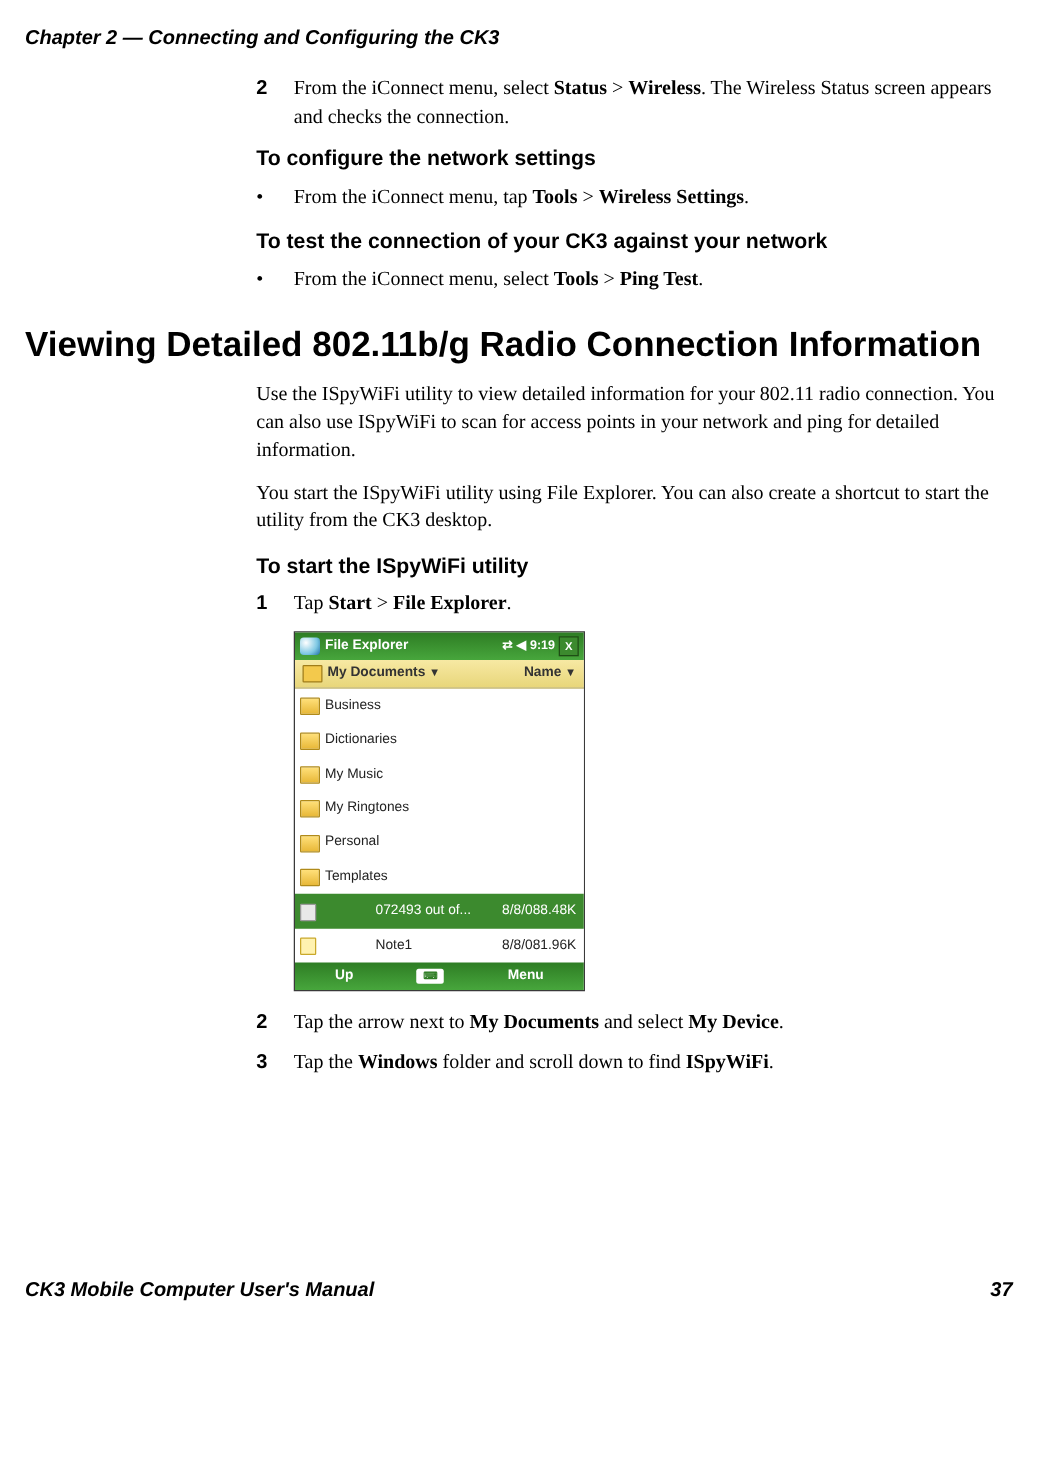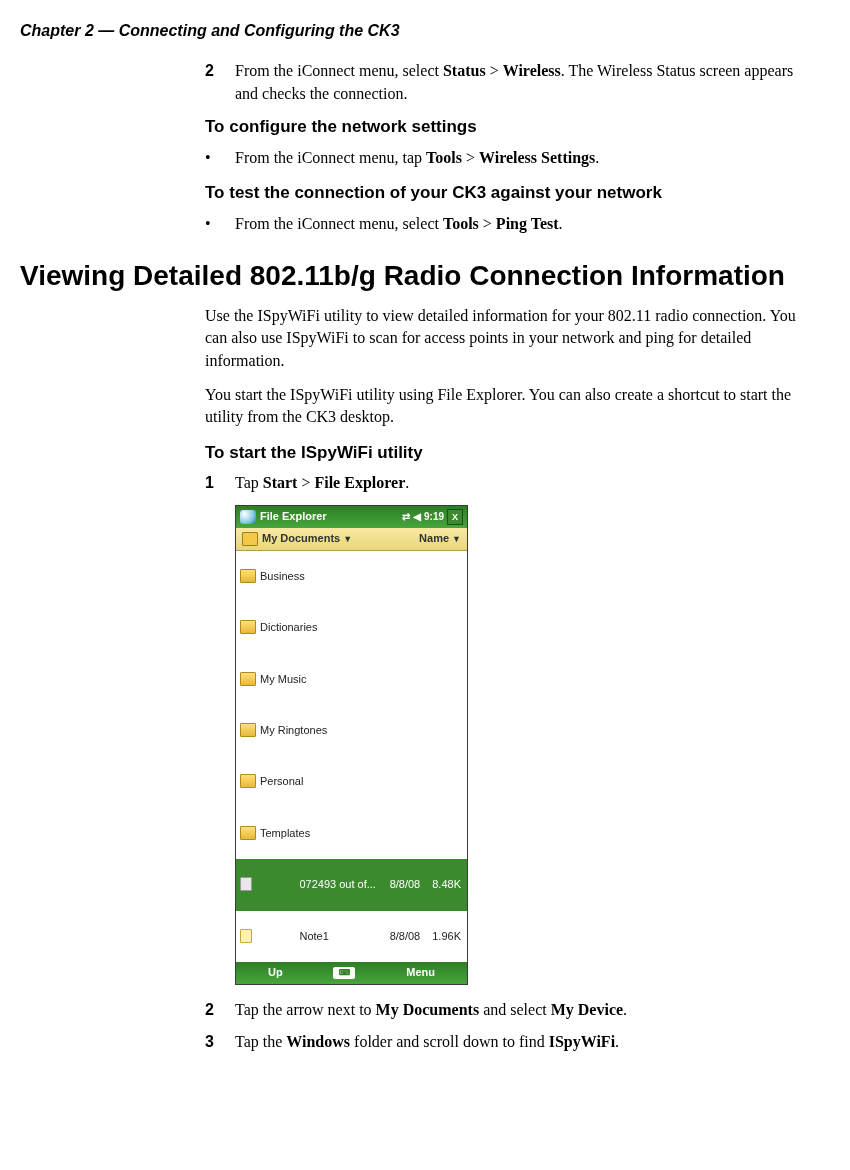--- a/index.html
+++ b/index.html
@@ -110,22 +110,22 @@
     margin-right: 4px;
   }
   .toolbar .dd { margin-left: 3px; font-size: 9px; }
   .toolbar .spacer { flex:1; }
   .filelist {
     background: #fff;
     min-height: 190px;
   }
   .folder-row, .file-row {
     display: flex;
-    align-items: flex-start;
-    padding: 18px 4px;
+    align-items: flex-end;
+    padding: 6px 4px;
     font-size: 11px;
     color: #222;
   }
   .folder-row .ficon, .file-row .ficon {
     width: 14px; height: 12px;
     background: linear-gradient(to bottom, #ffe07a 0%, #e8b838 100%);
     border: 1px solid #b08a1a;
     border-radius: 1px;
     margin-right: 4px;
   }
@@ -136,21 +136,21 @@
   .file-row .ficon.doc {
     background: #e8e8e8;
     border: 1px solid #999;
   }
   .file-row .ficon.note {
     background: #fff2b0;
     border: 1px solid #c9a82a;
   }
   .file-row .fname { width: 110px; overflow:hidden; white-space:nowrap;margin-left:43px; }
   .file-row .fdate { width: 52px; text-align:right; }
-  .file-row .fsize { flex:1; text-align:right; padding-right:2px;margin-left:12px;}
+  .file-row .fsize { flex:1; text-align:right; padding-right:2px;}
   .folder-row .fname { flex:1; }
   .bottombar {
     background: linear-gradient(to bottom, #2e7d24 0%, #47a63c 100%);
     color: #fff;
     display: flex;
     align-items: center;
     justify-content: space-between;
     height: 22px;
     font-weight: bold;
     padding: 0 32px;

